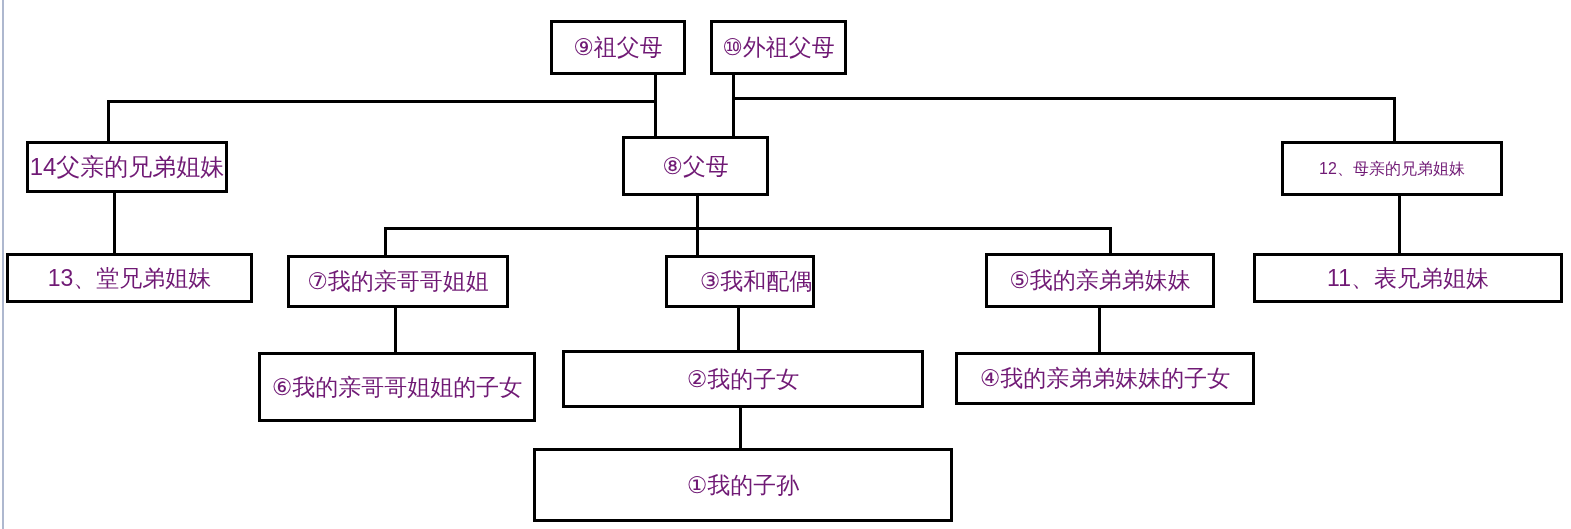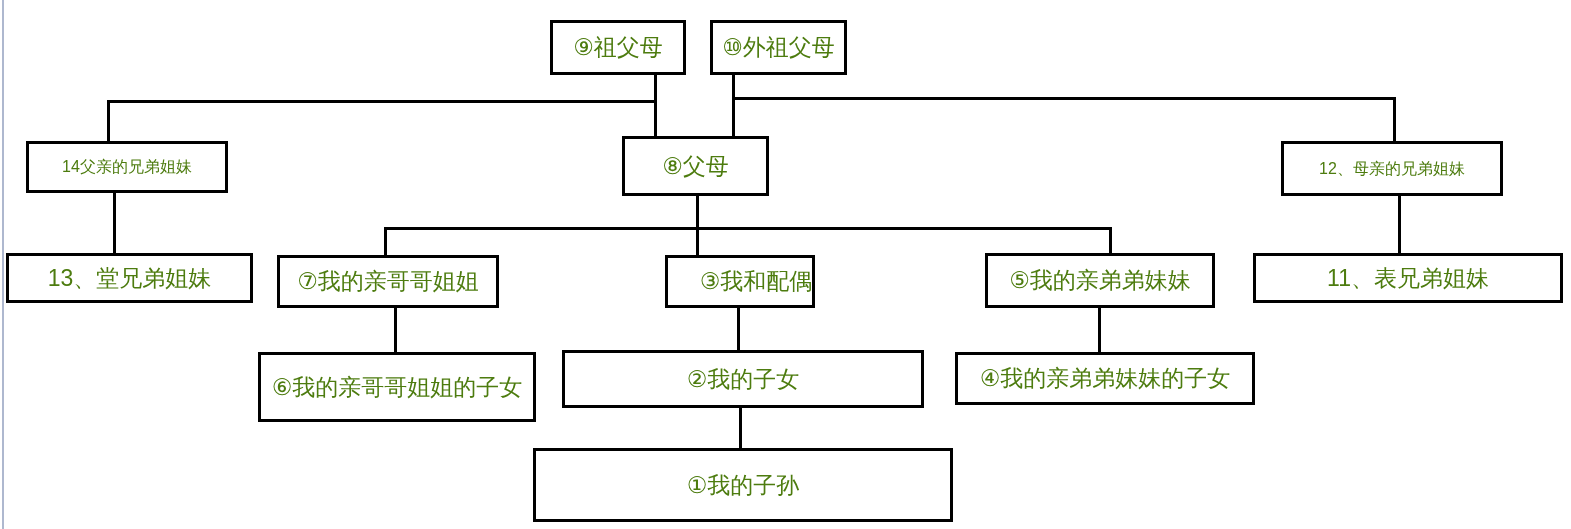--- a/index.html
+++ b/index.html
@@ -22,36 +22,36 @@
   }
   .node {
     position: absolute;
     box-sizing: border-box;
     border: 3px solid #000000;
     background: #ffffff;
     display: flex;
     align-items: center;
     justify-content: center;
     font-size: 23px;
-    color: #4d7c0f;
+    color: #701a75;
     white-space: nowrap;
     line-height: 1;
   }
   .line {
     position: absolute;
     background: #000000;
   }
   
   #n-gp-paternal   { left: 550px;  top: 20px;  width: 136px; height: 55px; }
   #n-gp-maternal   { left: 710px;  top: 20px;  width: 137px; height: 55px; }
-  #n-father-sib    { left: 26px;   top: 141px; width: 202px; height: 52px; font-size: 16px; }
+  #n-father-sib    { left: 26px;   top: 141px; width: 202px; height: 52px; font-size: 24px; }
   #n-parents       { left: 622px;  top: 136px; width: 147px; height: 60px; }
   #n-mother-sib    { left: 1281px; top: 141px; width: 222px; height: 55px; font-size: 16px; }
   #n-cousin-pat    { left: 6px;    top: 253px; width: 247px; height: 50px; }
-  #n-elder-sib     { left: 277px;  top: 255px; width: 222px; height: 53px; }
+  #n-elder-sib     { left: 287px;  top: 255px; width: 222px; height: 53px; }
   #n-me-spouse     { left: 665px;  top: 255px; width: 150px; height: 53px; padding-left: 32px; }
   #n-younger-sib   { left: 985px;  top: 253px; width: 230px; height: 55px; }
   #n-cousin-mat    { left: 1245px; top: 253px; width: 310px; height: 50px; margin-left: 8px; }
   #n-elder-child   { left: 258px;  top: 352px; width: 278px; height: 70px; }
   #n-my-children   { left: 562px;  top: 350px; width: 362px; height: 58px; }
   #n-younger-child { left: 955px;  top: 352px; width: 300px; height: 53px; }
   #n-descendants   { left: 533px;  top: 448px; width: 420px; height: 74px; }
   
   #c-v-gp-pat      { left: 654px;  top: 75px;  width: 3px;   height: 63px; }
   #c-v-gp-mat      { left: 732px;  top: 75px;  width: 3px;   height: 63px; }

